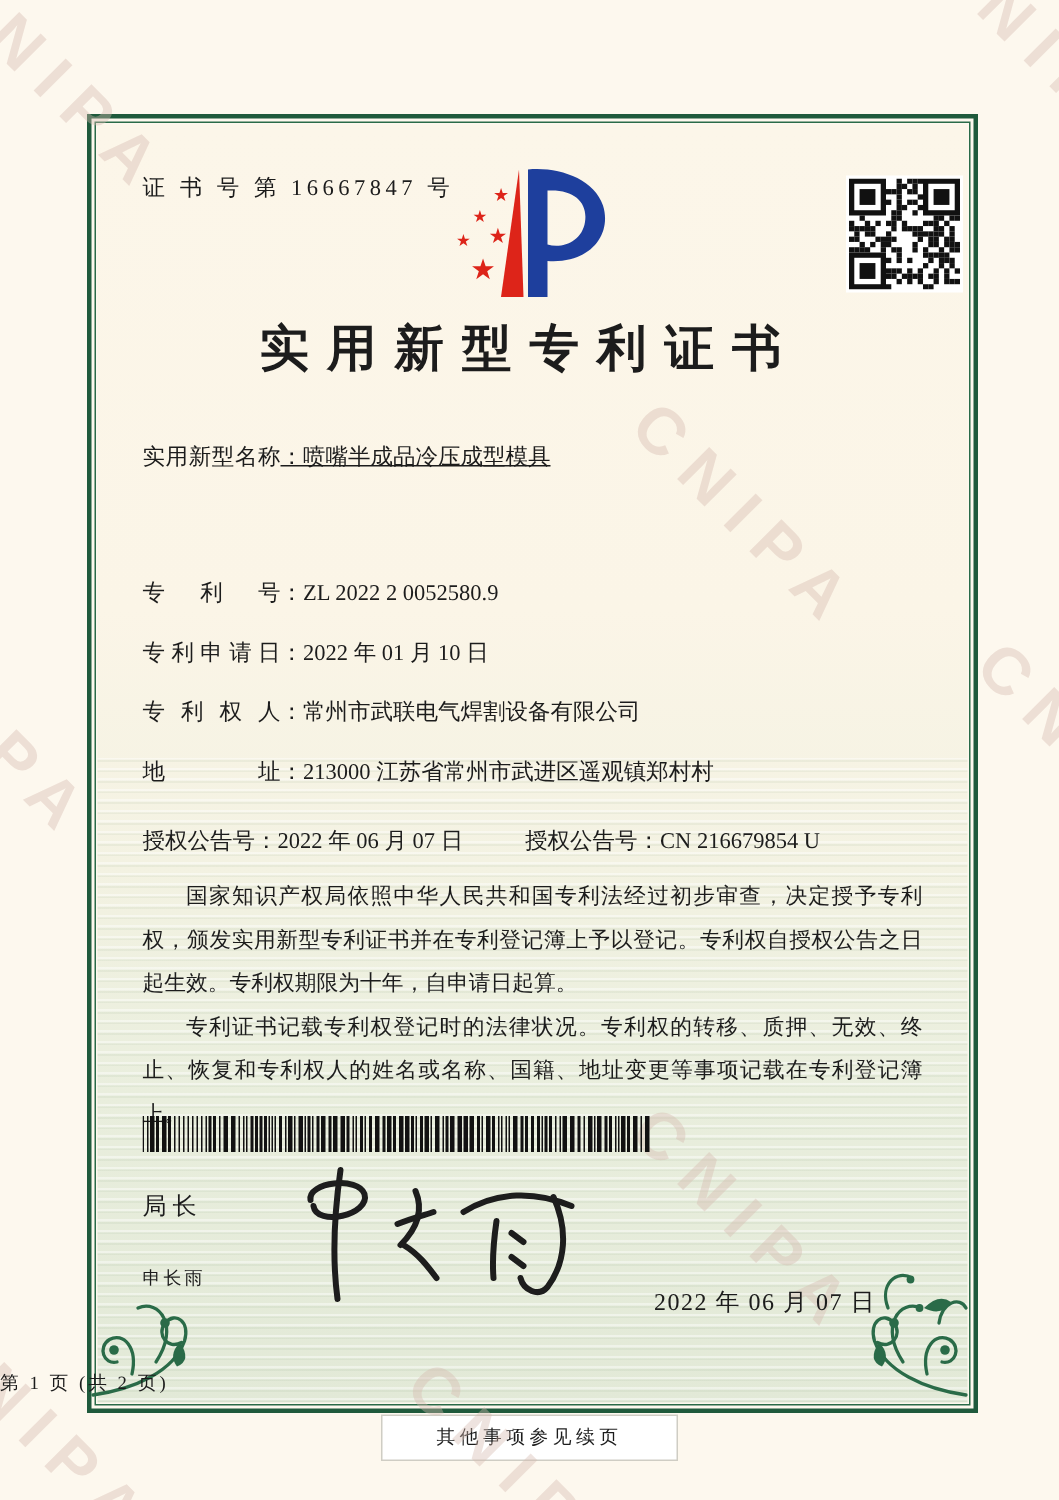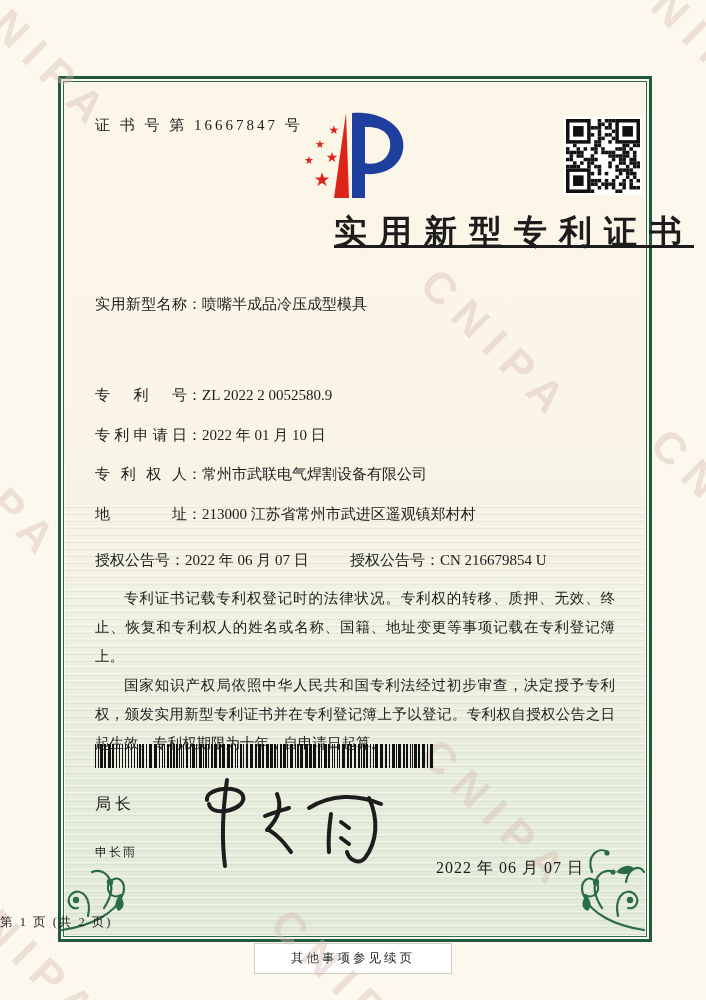--- a/index.html
+++ b/index.html
@@ -38,22 +38,22 @@
       rgba(255,255,255,.55) 0 1px,
       rgba(110,145,105,.10) 2px 3px,
       rgba(255,255,255,0) 3px 7px);
     opacity:.8;
   }
   .content{position:absolute;inset:0;z-index:5;}
   .cert-no{position:absolute;left:95px;top:116px;font-size:15px;letter-spacing:3px;}
   .logo{position:absolute;left:290px;top:110px;width:124px;height:94px;}
   .qr{position:absolute;left:564px;top:117px;width:78px;height:78px;background:#fff;padding:2px;box-sizing:border-box;}
   .title{
-    position:absolute;left:0;right:12px;top:210px;text-align:right;
-    font-size:33px;font-weight:bold;letter-spacing:12px;text-decoration:underline;
+    position:absolute;left:0;right:0;top:210px;text-align:center;
+    font-size:33px;font-weight:bold;letter-spacing:12px;
   }
   .field-row{position:absolute;left:95px;font-size:15px;white-space:nowrap;}
   .field-label{
     display:inline-block;width:92px;vertical-align:bottom;
     text-align:justify;text-align-last:justify;text-justify:inter-character;
   }
   .grant-row{position:absolute;left:95px;top:551px;font-size:15px;white-space:nowrap;}
   .grant-no{position:absolute;left:255px;top:0;}
   .body-text{
     position:absolute;left:95px;top:584px;width:520px;
@@ -292,21 +292,21 @@
         <rect x="49" y="0" width="24.5" height="24.5" fill="#111"></rect>
         <rect x="52.5" y="3.5" width="17.5" height="17.5" fill="#fff"></rect>
         <rect x="56" y="7" width="10.5" height="10.5" fill="#111"></rect>
         <rect x="0" y="49" width="24.5" height="24.5" fill="#111"></rect>
         <rect x="3.5" y="52.5" width="17.5" height="17.5" fill="#fff"></rect>
         <rect x="7" y="56" width="10.5" height="10.5" fill="#111"></rect>
       </svg>
 
     <div class="title">实用新型专利证书</div>
 
-    <div class="field-row" style="top:295px;">
+    <div class="field-row" style="top:295px;text-decoration:underline;">
       <span class="field-label">实用新型名称</span><span>：</span><span>喷嘴半成品冷压成型模具</span>
     </div>
     <div class="field-row" style="top:386px;">
       <span class="field-label">专利号</span><span>：</span><span>ZL 2022 2 0052580.9</span>
     </div>
     <div class="field-row" style="top:426px;">
       <span class="field-label">专利申请日</span><span>：</span><span>2022 年 01 月 10 日</span>
     </div>
     <div class="field-row" style="top:465px;">
       <span class="field-label">专利权人</span><span>：</span><span>常州市武联电气焊割设备有限公司</span>
@@ -314,22 +314,22 @@
     <div class="field-row" style="top:505px;">
       <span class="field-label">地址</span><span>：</span><span>213000  江苏省常州市武进区遥观镇郑村村</span>
     </div>
 
     <div class="grant-row">
       <span>授权公告号</span><span>：</span><span>2022 年 06 月 07 日</span>
       <span class="grant-no"><span>授权公告号</span><span>：</span><span>CN 216679854 U</span></span>
     </div>
 
     <div class="body-text">
+      <p>国家知识产权局依照中华人民共和国专利法经过初步审查，决定授予专利权，颁发实用新型专利证书并在专利登记簿上予以登记。专利权自授权公告之日起生效。专利权期限为十年，自申请日起算。</p>
       <p>专利证书记载专利权登记时的法律状况。专利权的转移、质押、无效、终止、恢复和专利权人的姓名或名称、国籍、地址变更等事项记载在专利登记簿上。</p>
-      <p>国家知识产权局依照中华人民共和国专利法经过初步审查，决定授予专利权，颁发实用新型专利证书并在专利登记簿上予以登记。专利权自授权公告之日起生效。专利权期限为十年，自申请日起算。</p>
     </div>
 
     <svg class="barcode" id="barcode" viewBox="0 0 345 24" preserveAspectRatio="none">
         <rect x="0" y="0" width="1" height="24" fill="#111"></rect>
         <rect x="3" y="0" width="1" height="24" fill="#111"></rect>
         <rect x="5" y="0" width="3" height="24" fill="#111"></rect>
         <rect x="9" y="0" width="2" height="24" fill="#111"></rect>
         <rect x="13" y="0" width="3" height="24" fill="#111"></rect>
         <rect x="17" y="0" width="2" height="24" fill="#111"></rect>
         <rect x="21" y="0" width="1" height="24" fill="#111"></rect>

